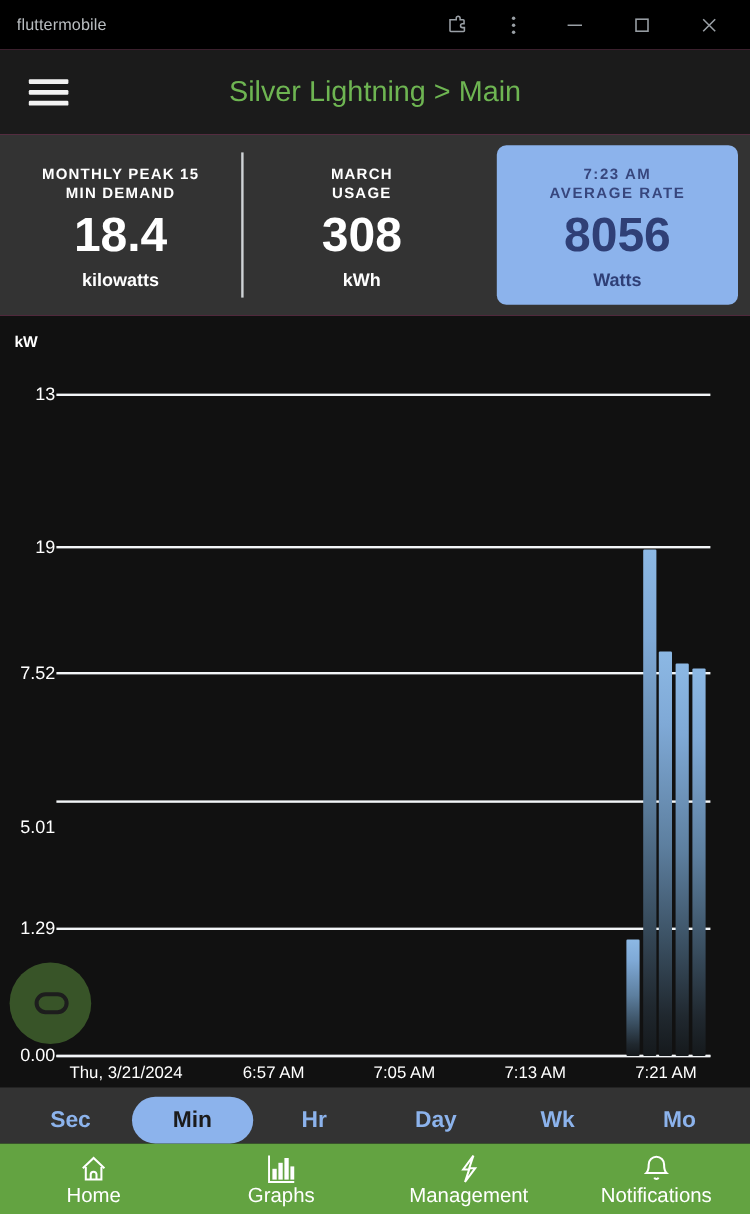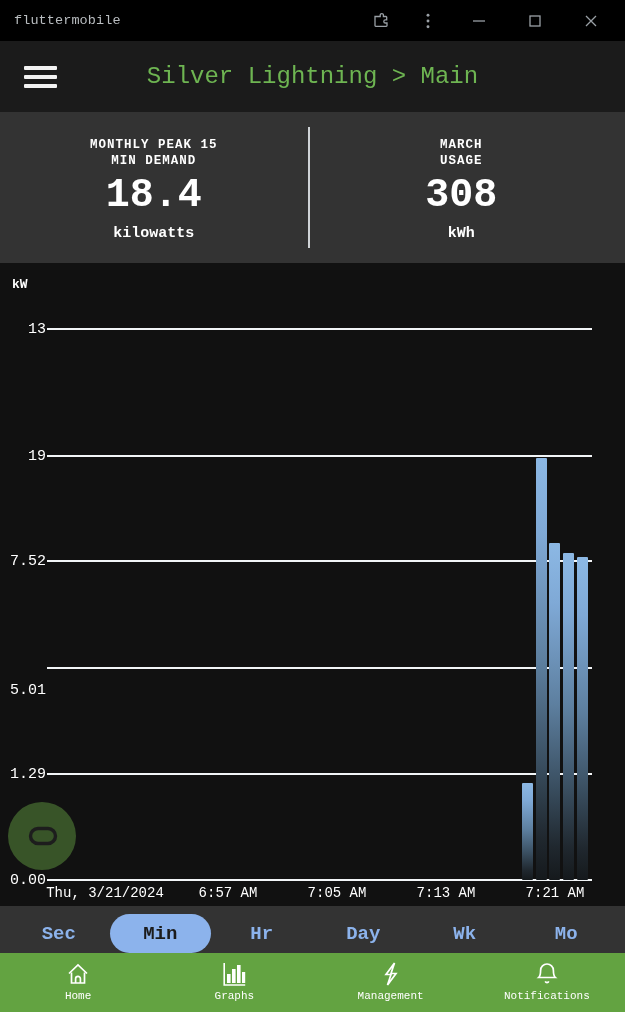--- a/index.html
+++ b/index.html
@@ -2,21 +2,21 @@
 <html><head>
 <meta charset="utf-8">
 <style>
   * { box-sizing: border-box; margin: 0; padding: 0; }
   html, body {
     width: 625px; height: 1012px;
     background: #000;
     font-family: "Liberation Sans", sans-serif;
     overflow: hidden;
   }
-  #app { position: relative; width: 625px; height: 876px; background: #ec4899; font-family: Liberation Mono, monospace; }
+  #app { position: relative; width: 625px; height: 876px; background: #ec4899; }
 
   
   .titlebar {
     height: 41px; background: #000; display: flex; align-items: center;
     padding: 0 6px 0 14px; position: relative;
   }
   .titlebar-title { color: #b9bdc0; font-size: 13.5px; letter-spacing: .1px; }
   .titlebar-spacer { flex: 1; }
   .tb-btn {
     width: 47px; height: 41px; display: flex; align-items: center; justify-content: center;
@@ -93,21 +93,21 @@
 
   
   .bottomnav {
     height: 59px; background: #63a341; display: flex; align-items: center;
   }
   .navitem {
     flex: 1 1 0; display: flex; flex-direction: column; align-items: center;
     justify-content: center; gap: 1px; color: #ffffff; cursor: pointer;
   }
   .navitem .nav-ico { height: 27px; display: flex; align-items: flex-end; }
-  .navitem .nav-label { font-size: 11px; line-height: 17px; }
+  .navitem .nav-label { font-size: 17px; line-height: 17px; }
   .fab {
     position: absolute; left: 8px; bottom: 6px; width: 68px; height: 68px;
     border-radius: 50%; background: rgba(90,140,60,.55);
     display: flex; align-items: center; justify-content: center;
     color: #1d1d1d; font-size: 29px; font-weight: bold; letter-spacing: -3px;
     cursor: pointer;
   }
 </style>
 </head>
 <body>
@@ -170,20 +170,28 @@
 
     <div class="stat">
       <div class="stat-label">
         <span>MARCH</span><br>
         <span>USAGE</span>
       </div>
       <div class="stat-value">308</div>
       <div class="stat-unit">kWh</div>
     </div>
 
+    <div class="stat card">
+      <div class="stat-label">
+        <span>7:23 AM</span><br>
+        <span>AVERAGE RATE</span>
+      </div>
+      <div class="stat-value">8056</div>
+      <div class="stat-unit">Watts</div>
+    </div>
   </div>
 
   <div class="chart-wrap">
     <div class="chart-unit">kW</div>
     <div class="plot" id="plot">
         <div class="gridline" style="top: 65px; left: 47px; right: 33px;"></div>
         <div class="ytick" style="top: 66px;">13</div>
         <div class="gridline" style="top: 192.154px; left: 47px; right: 33px;"></div>
         <div class="ytick" style="top: 193.154px;">19</div>
         <div class="gridline" style="top: 297.268px; left: 47px; right: 33px;"></div>

